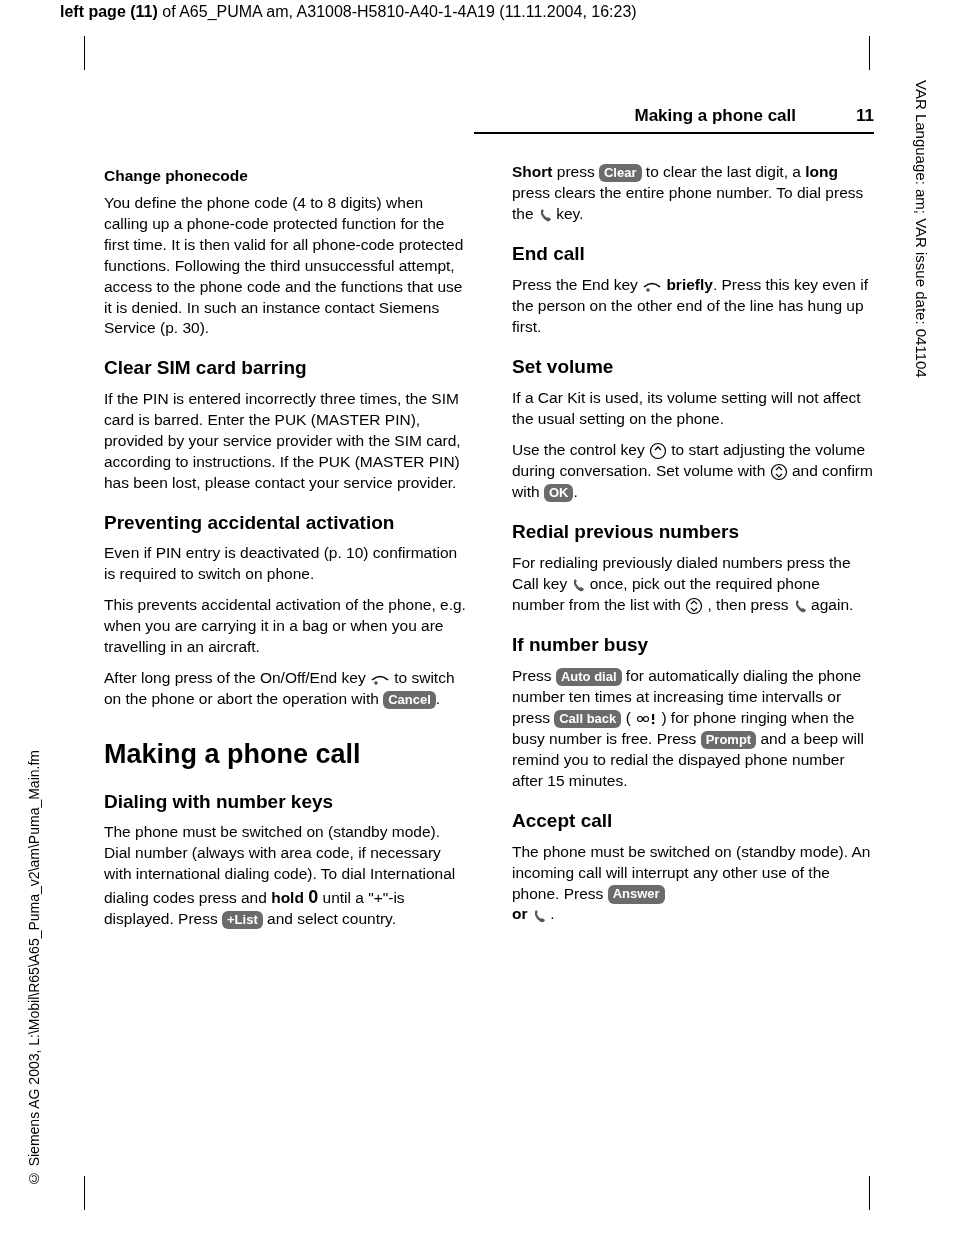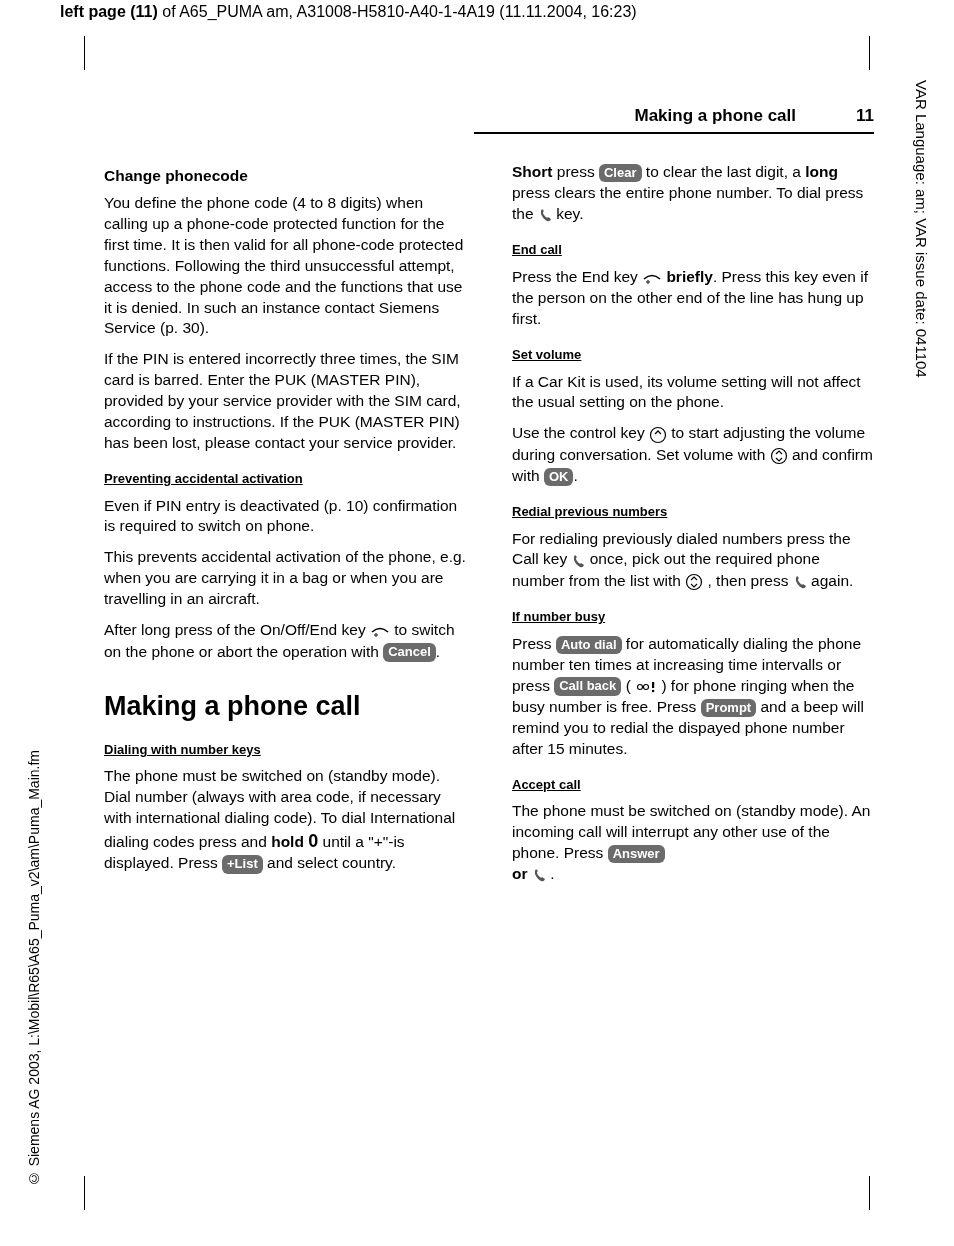--- a/index.html
+++ b/index.html
@@ -37,21 +37,21 @@
     padding-bottom: 6px;
     margin-bottom: 28px;
     margin-left: 370px;
     font-weight: bold;
     font-size: 17px;
   }
   .cols { display: flex; gap: 46px; }
   .col { width: 368px; font-size: 15.5px; line-height: 1.35; }
   p { margin-bottom: 10px; }
   h3.sub { font-size: 15.5px; font-weight: bold; margin: 4px 0 6px; }
-  h2.sec { font-size: 13px; font-weight: bold; margin: 16px 0 8px; text-decoration: underline; }
+  h2.sec { font-size: 19px; font-weight: bold; margin: 16px 0 8px; }
   h1.big { font-size: 27px; font-weight: bold; margin: 26px 0 14px; }
   .keycap {
     display: inline-block;
     background: #6b6b6b;
     color: #fff;
     font-size: 13px;
     font-weight: bold;
     padding: 1px 5px;
     border-radius: 6px;
     vertical-align: middle;
@@ -96,20 +96,21 @@
     <span>Making a phone call</span>
     <span>11</span>
   </div>
 
   <div class="cols">
 
     <div class="col">
       <h3 class="sub">Change phonecode</h3>
       <p>You define the phone code (4 to 8 digits) when calling up a phone-code protected function for the first time. It is then valid for all phone-code protected functions. Following the third unsuccessful attempt, access to the phone code and the functions that use it is denied. In such an instance contact Siemens Service (p. 30).</p>
 
+      <h2 class="sec">Clear SIM card barring</h2>
       <p>If the PIN is entered incorrectly three times, the SIM card is barred. Enter the PUK (MASTER PIN), provided by your service provider with the SIM card, according to instructions. If the PUK (MASTER PIN) has been lost, please contact your service provider.</p>
 
       <h2 class="sec">Preventing accidental activation</h2>
       <p>Even if PIN entry is deactivated (p. 10) confirmation is required to switch on phone.</p>
       <p>This prevents accidental activation of the phone, e.g. when you are carrying it in a bag or when you are travelling in an aircraft.</p>
       <p>
         <span>After long press of the On/Off/End key </span>
         <span class="icon">
           <svg width="20" height="14" viewBox="0 0 20 14">
               <path d="M2 8 Q10 1 18 8" stroke="#000" stroke-width="1.6" fill="none"></path>

